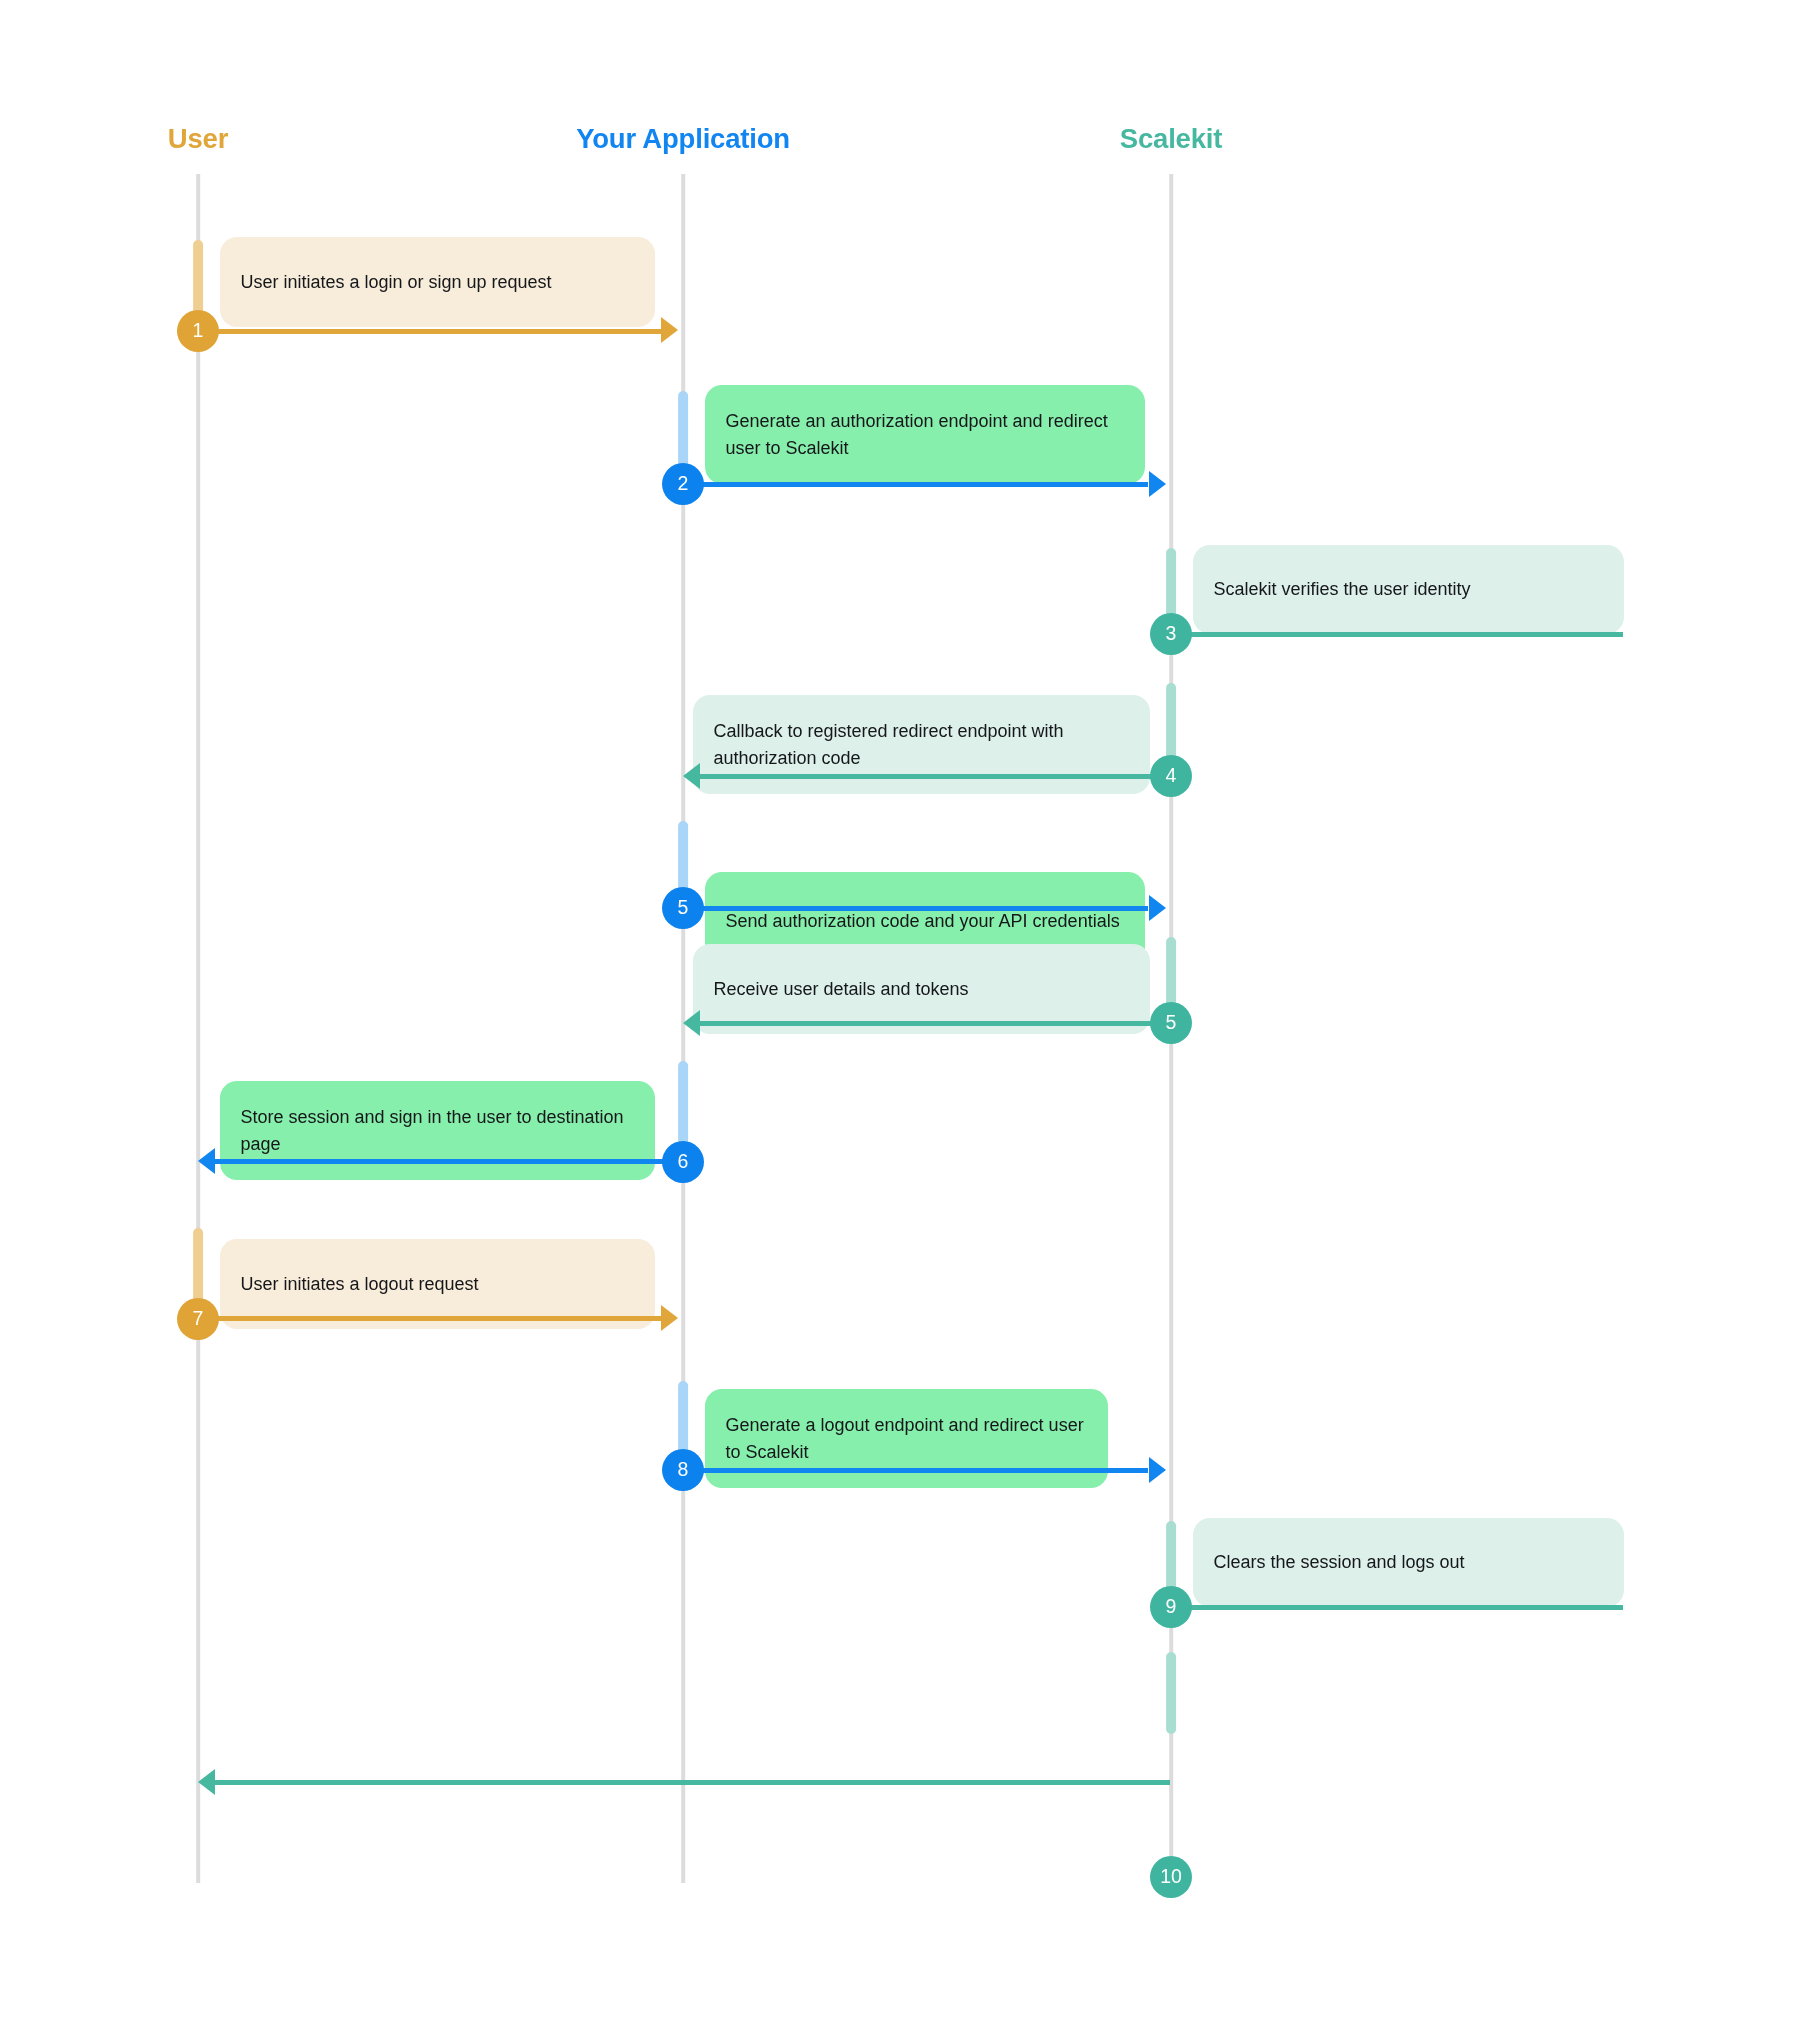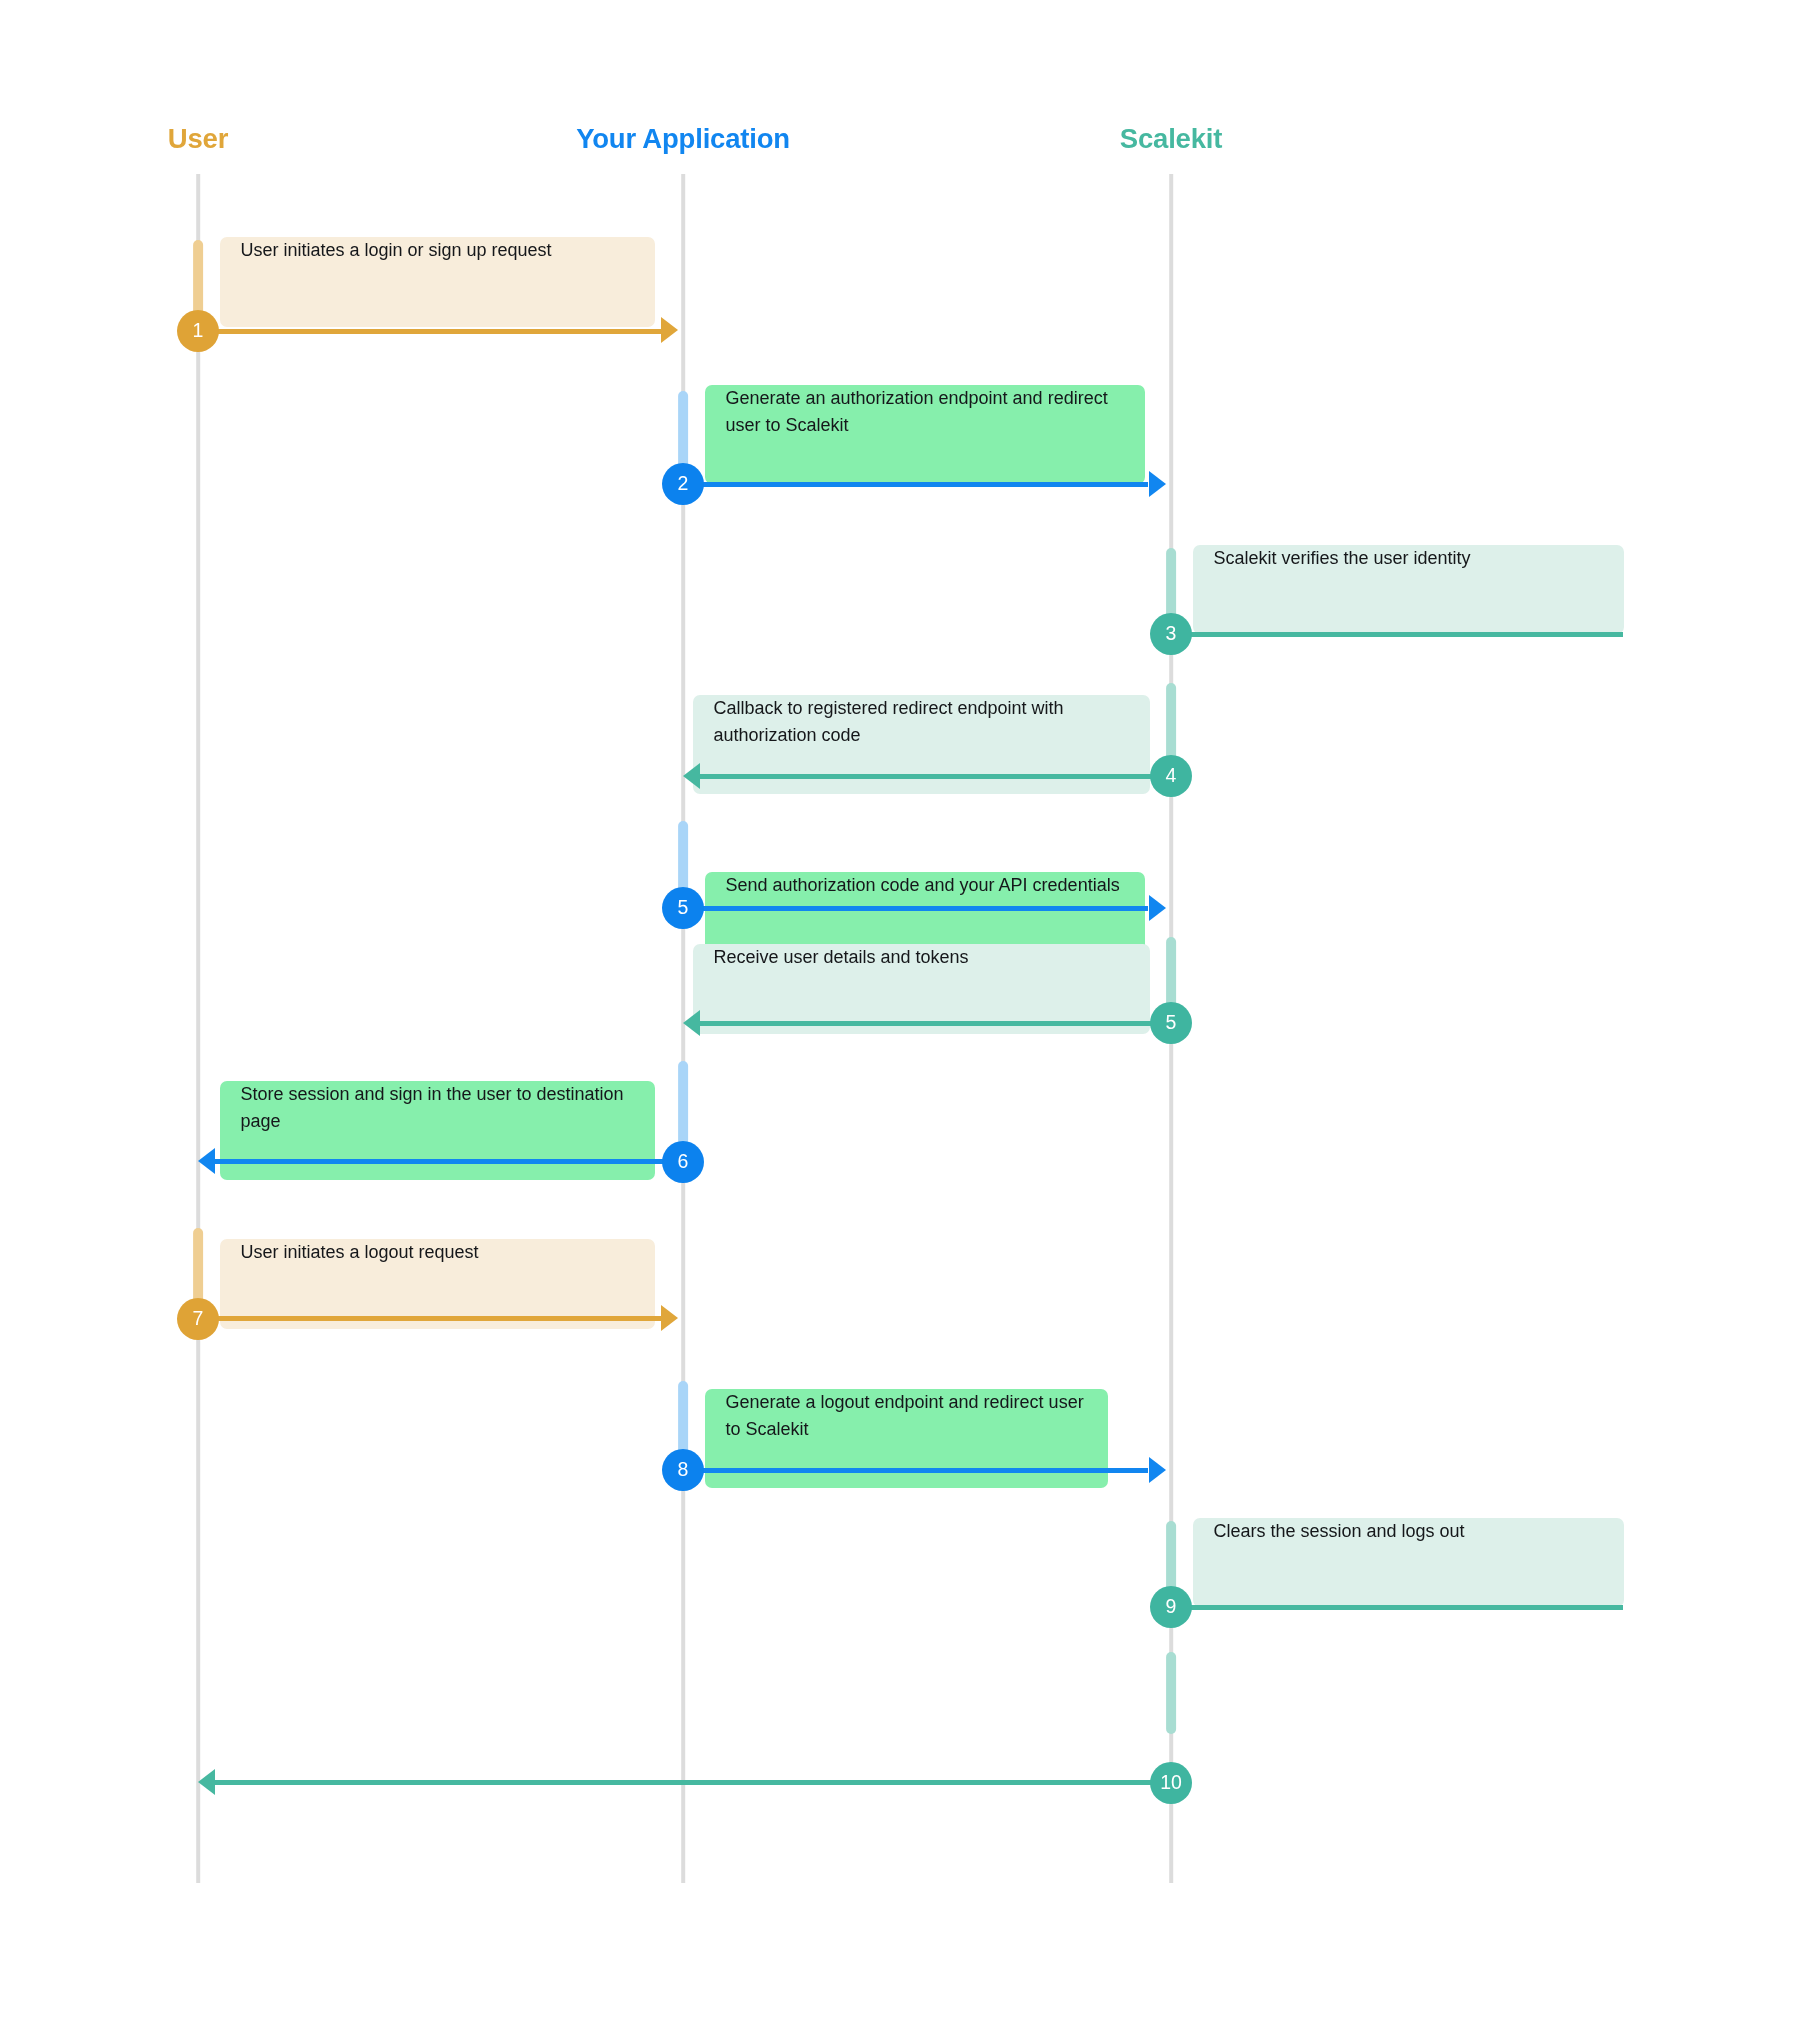--- a/index.html
+++ b/index.html
@@ -42,23 +42,24 @@
     border-radius:4.9px;
     transform:translateX(-50%);
   }
   .act-user{background:#EFCE92;}
   .act-app{background:#A9D5F8;}
   .act-sk{background:#A8DDD2;}
 
   
   .msgbox{
     position:absolute;
-    border-radius:7px;
+    border-radius:17px;
     box-sizing:border-box;
     display:flex;
+    align-items:center;
   }
   .msgbox .txt{
     font-size:18px;
     line-height:1.48;
     color:#15171A;
     padding:0 20.4px;
     display:block;
   }
   .box-user{background:#F8EDDB;}
   .box-app{background:#86efac;}
@@ -188,16 +189,16 @@
   <div class="activation act-sk" style="left:1171px;top:1521px;height:84px"></div>
   <div class="msgbox box-sk" style="left:1193px;top:1518px;width:431px;height:89px">
     <span class="txt">Clears the session and logs out</span>
   </div>
   <div class="arrowline ln-sk" style="left:1171px;top:1605px;width:452px"></div>
   <div class="badge bg-sk" style="left:1171px;top:1607px">9</div>
 
   <div class="activation act-sk" style="left:1171px;top:1652px;height:82px"></div>
   <div class="arrowline ln-sk" style="left:215px;top:1780px;width:955px"></div>
   <div class="arrowhead ah-left-sk" style="left:198px;top:1769px"></div>
-  <div class="badge bg-sk" style="left:1171px;top:1783px">10</div>
+  <div class="badge bg-sk" style="left:1171px;top:1877px">10</div>
 
 </div>
 
 
 </body></html>

